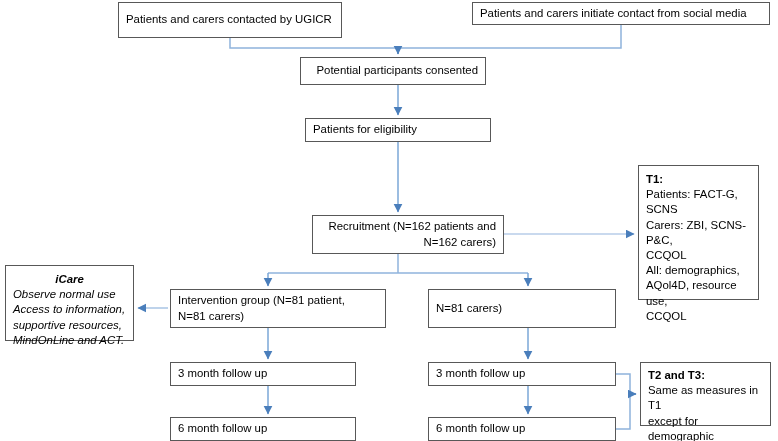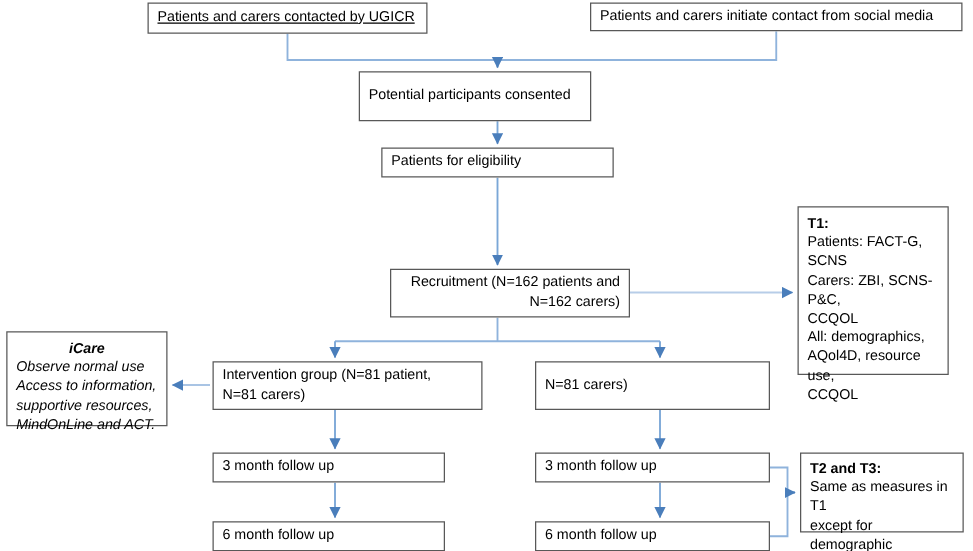--- a/index.html
+++ b/index.html
@@ -25,23 +25,23 @@
     display:flex;
     flex-direction:column;
     justify-content:center;
     z-index:3;
   }
   .box .ttl{font-weight:bold;text-align:center;width:100%;}
   .box .ln{white-space:pre-wrap;}
   .box .gap{height:11px;}
 
   
-  #b-ugicr      {left:118px; top:2px;   width:224px; height:25px;text-decoration:underline;}
+  #b-ugicr      {left:118px; top:2px;   width:224px; height:36px;}
   #b-social     {left:472px; top:2px;   width:298px; height:23px;justify-content:center;}
-  #b-consent    {left:287px; top:57px;  width:186px; height:40px;}
+  #b-consent    {left:300px; top:57px;  width:186px; height:28px;align-items:flex-end;}
   #b-screen     {left:305px; top:118px; width:186px; height:24px;}
   #b-recruit    {left:312px; top:215px; width:192px; height:39px;align-items:flex-end;}
   #b-t1         {left:638px; top:165px; width:121px; height:135px; justify-content:flex-start;padding-top:6px;}
   #b-icare      {left:5px;   top:265px; width:129px; height:76px; justify-content:flex-start;padding-top:6px;font-style:italic;}
   #b-interv     {left:170px; top:289px; width:216px; height:39px;}
   #b-wait       {left:428px; top:289px; width:188px; height:39px;}
   #b-i3         {left:170px; top:362px; width:186px; height:24px;}
   #b-i6         {left:170px; top:417px; width:186px; height:24px;}
   #b-w3         {left:428px; top:362px; width:188px; height:24px;}
   #b-w6         {left:428px; top:417px; width:188px; height:24px;}

